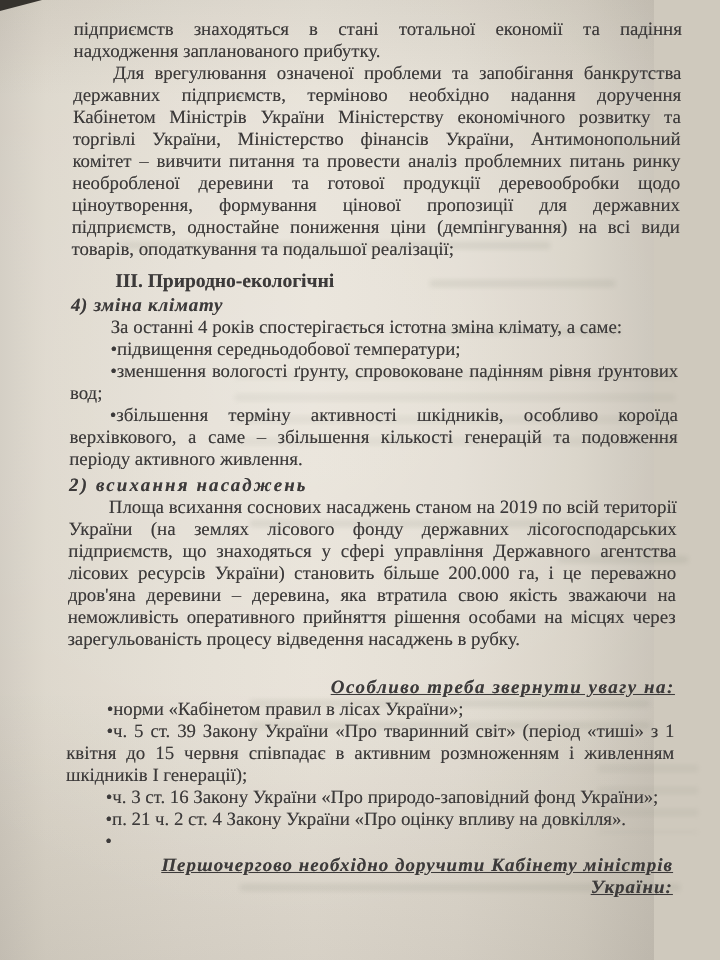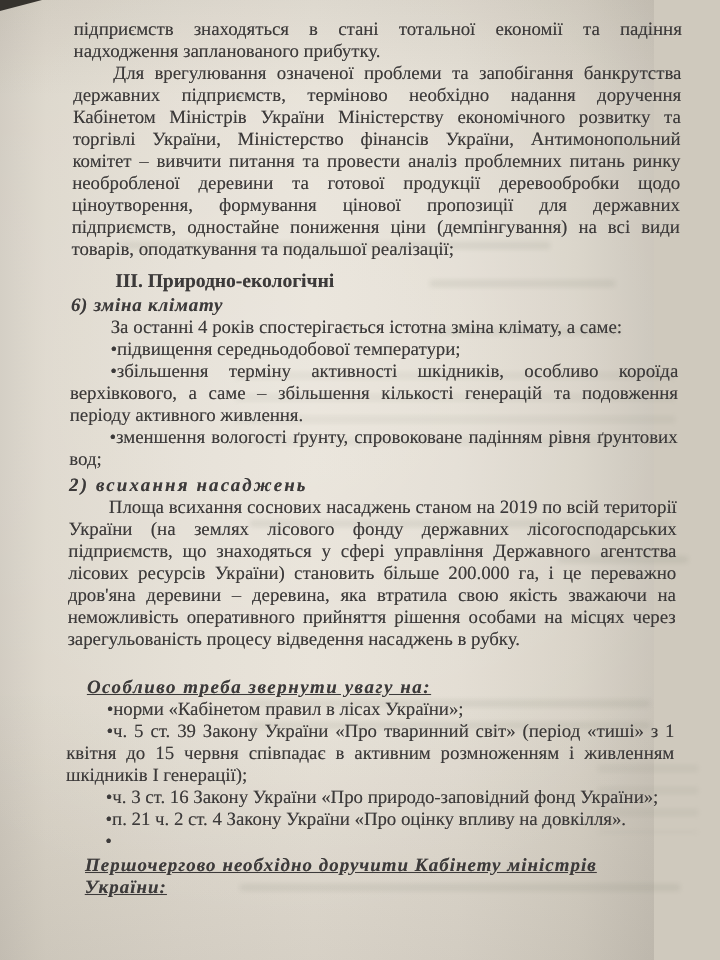--- a/index.html
+++ b/index.html
@@ -67,21 +67,21 @@
     font-style: italic;
     text-align: left;
     letter-spacing: 0.8px;
   }
   .h2.gap { margin-top: 4px; letter-spacing: 2.2px; }
 
   .lead-u {
     font-style: italic;
     font-weight: bold;
     text-decoration: underline;
-    text-align: left;
+    text-align: right;
     margin-left: 20px;
   }
   .lead-u.first  { margin-top: 26px; letter-spacing: 1.6px; }
   .lead-u.second { margin-top: 2px;  letter-spacing: 1.1px; }
 </style>
 </head>
 <body>
 
 <div class="photo">
 
@@ -94,25 +94,25 @@
   <div class="ghost" style="left:250px; top:520px; width:420px; height:18px;"></div>
   <div class="ghost" style="left:558px; top:556px; width:130px; height:16px;"></div>
   <div class="ghost" style="left:250px; top:700px; width:400px; height:40px;"></div>
   <div class="ghost" style="left:598px; top:765px; width:100px; height:68px; opacity:0.3;"></div>
   <div class="ghost" style="left:240px; top:884px; width:440px; height:18px;"></div>
 
   <div class="content">
     <p class="para-cont">підприємств знаходяться в стані тотальної економії та падіння надходження запланованого прибутку.</p>
     <p class="para">Для врегулювання означеної проблеми та запобігання банкрутства державних підприємств, терміново необхідно надання доручення Кабінетом Міністрів України Міністерству економічного розвитку та торгівлі України, Міністерство фінансів України, Антимонопольний комітет – вивчити питання та провести аналіз проблемних питань ринку необробленої деревини та готової продукції деревообробки щодо ціноутворення, формування цінової пропозиції для державних підприємств, одностайне пониження ціни (демпінгування) на всі види товарів, оподаткування та подальшої реалізації;</p>
     <h3 class="h1">ІІІ. Природно-екологічні</h3>
-    <h4 class="h2">6) зміна клімату</h4>
+    <h4 class="h2">4) зміна клімату</h4>
     <p class="para">За останні 4 років спостерігається істотна зміна клімату, а саме:</p>
     <p class="li">•підвищення середньодобової  температури;</p>
+    <p class="li">•зменшення вологості ґрунту, спровоковане падінням рівня ґрунтових вод;</p>
     <p class="li">•збільшення терміну активності шкідників, особливо короїда верхівкового, а саме – збільшення кількості генерацій та подовження періоду активного живлення.</p>
-    <p class="li">•зменшення вологості ґрунту, спровоковане падінням рівня ґрунтових вод;</p>
     <h4 class="h2 gap">2) всихання насаджень</h4>
     <p class="para">Площа всихання соснових насаджень станом на 2019 по всій території України (на землях лісового фонду державних лісогосподарських підприємств, що знаходяться у сфері управління Державного агентства лісових ресурсів України) становить більше 200.000 га, і це переважно дров'яна деревини – деревина, яка втратила свою якість зважаючи на неможливість оперативного прийняття рішення особами на місцях через зарегульованість процесу відведення насаджень в рубку.</p>
     <p class="lead-u first">Особливо треба звернути увагу на:</p>
     <p class="li">•норми «Кабінетом правил в лісах України»;</p>
     <p class="li">•ч. 5 ст. 39 Закону України «Про тваринний світ» (період «тиші» з 1 квітня до 15 червня співпадає в активним розмноженням і живленням шкідників І генерації);</p>
     <p class="li">•ч. 3 ст. 16 Закону України «Про природо-заповідний фонд України»;</p>
     <p class="li">•п. 21 ч. 2 ст. 4 Закону України «Про оцінку впливу на довкілля».</p>
     <p class="li">•</p>
     <p class="lead-u second">Першочергово необхідно доручити Кабінету міністрів України:</p>
 

